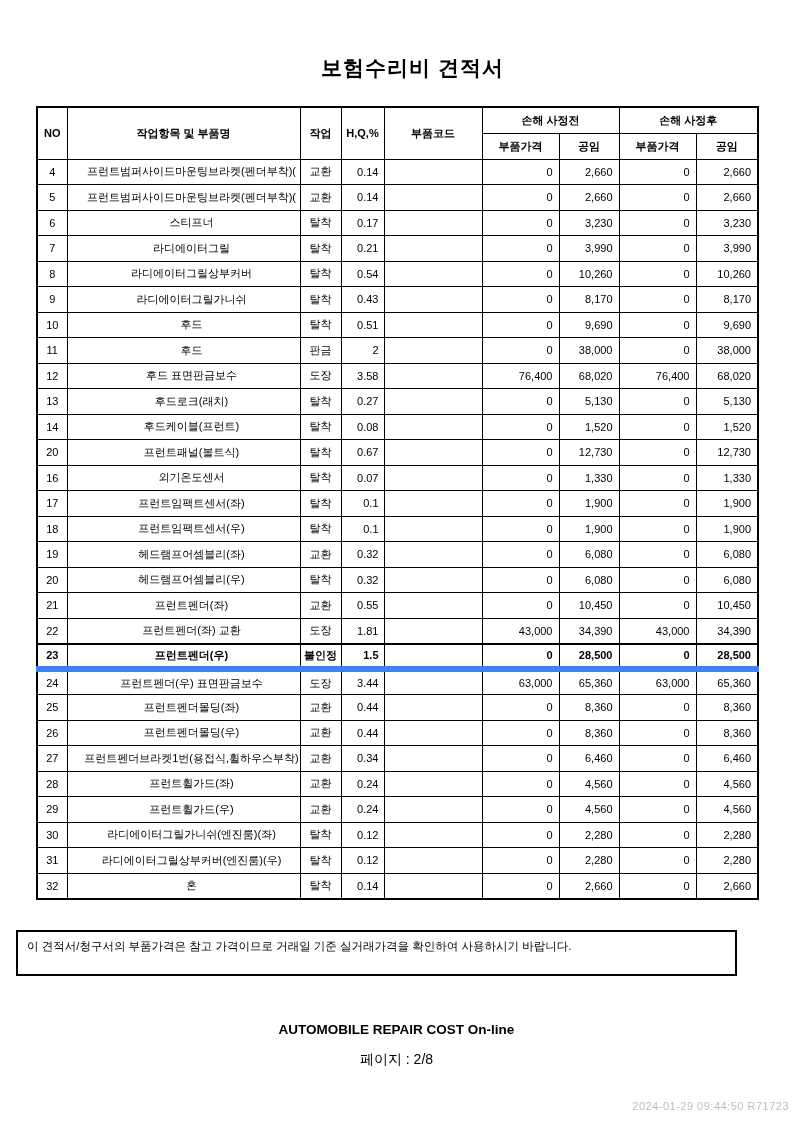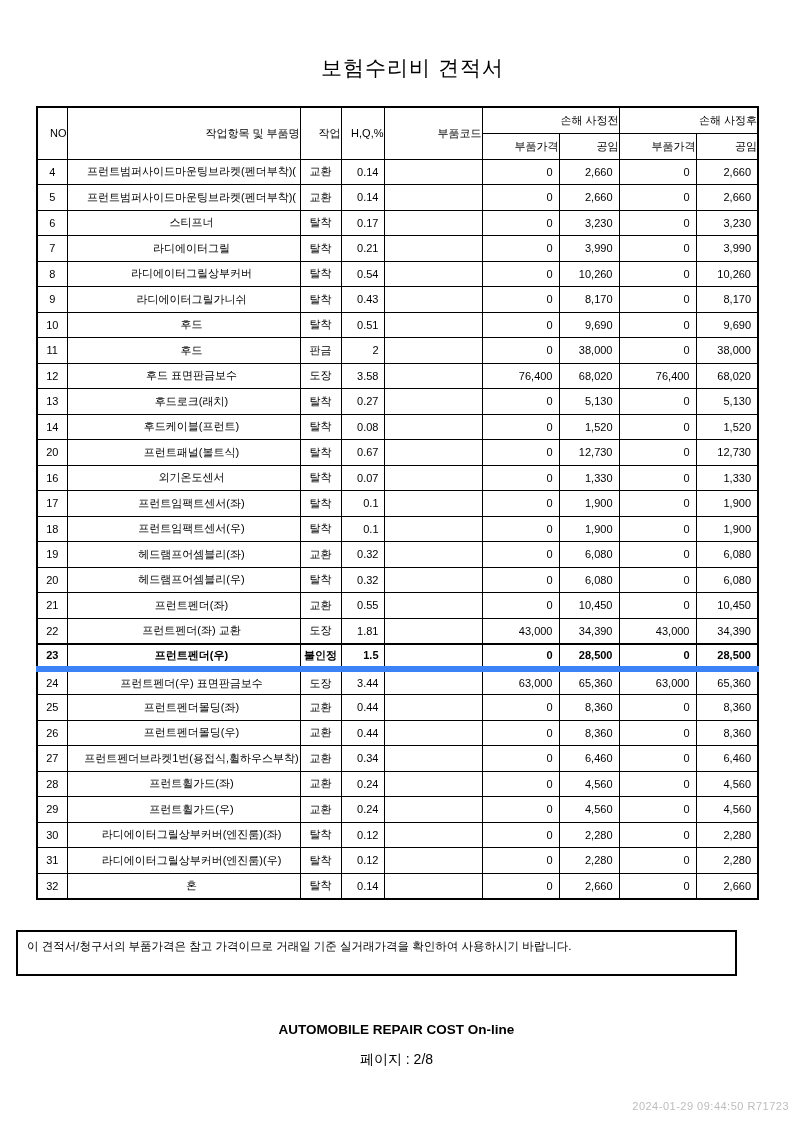--- a/index.html
+++ b/index.html
@@ -12,41 +12,41 @@
     position: relative;
     width: 793px;
     height: 1122px;
     background: #ffffff;
     overflow: hidden;
   }
   .doc-title {
     padding-top: 54px;
     text-align: center;
     font-size: 21px;
-    font-weight: normal;
+    font-weight: bold;
     letter-spacing: 1px;
     padding-left: 32px;
   }
   .table-wrap {
     margin: 24px 36px 0 36px;
   }
   table.estimate {
     width: 721px;
     border-collapse: collapse;
     table-layout: fixed;
     font-size: 11px;
     border: 2px solid #000000;
   }
   table.estimate th, table.estimate td {
     border: 1px solid #000000;
     font-weight: normal;
     overflow: hidden;
     white-space: nowrap;
   }
-  table.estimate thead th { height: 26px; text-align: right; }
+  table.estimate thead th { height: 26px; text-align: center; font-weight: bold; }
   table.estimate tbody td { height: 25.5px; }
   td.c-no   { text-align: center; }
   td.c-item { text-align: center; padding-left: 16px; white-space: pre; }
   td.c-work { text-align: center; }
   td.c-hq   { text-align: right; padding-right: 5px; }
   td.c-code { }
   td.c-num  { text-align: right; padding-right: 6px; }
   tr.bold-row td {
     font-weight: bold;
     border-top: 2px solid #000000;
@@ -399,21 +399,21 @@
             <td class="c-work">교환</td>
             <td class="c-hq">0.24</td>
             <td class="c-code"></td>
             <td class="c-num">0</td>
             <td class="c-num">4,560</td>
             <td class="c-num">0</td>
             <td class="c-num">4,560</td>
           </tr>
           <tr>
             <td class="c-no">30</td>
-            <td class="c-item">라디에이터그릴상부커버(엔진룸)(좌)</td>
+            <td class="c-item">라디에이터그릴가니쉬(엔진룸)(좌)</td>
             <td class="c-work">탈착</td>
             <td class="c-hq">0.12</td>
             <td class="c-code"></td>
             <td class="c-num">0</td>
             <td class="c-num">2,280</td>
             <td class="c-num">0</td>
             <td class="c-num">2,280</td>
           </tr>
           <tr>
             <td class="c-no">31</td>

